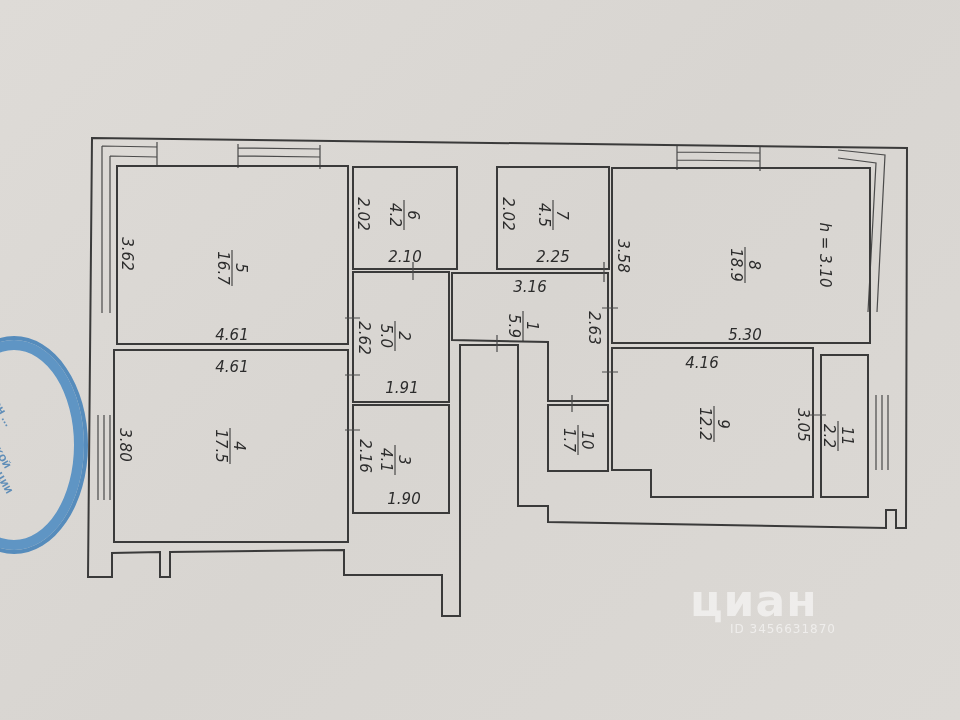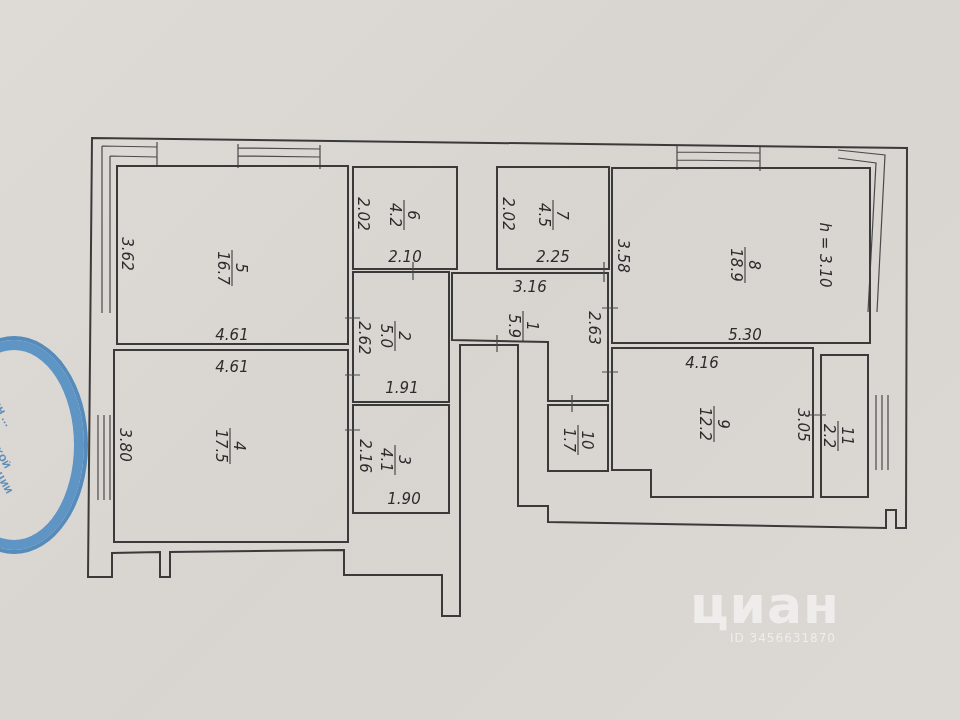--- a/index.html
+++ b/index.html
@@ -35,21 +35,21 @@
       transform:rotate(60deg);
       font-family:"DejaVu Sans", sans-serif;
       font-weight:bold;
       opacity:0.9;
     }
     .wm {
       position:absolute; left:690px; top:575px;
       color:rgba(255,255,255,0.55);
       font-family:"DejaVu Sans", sans-serif;
     }
-    .wm-logo { font-size:52px; font-weight:bold; letter-spacing:1px; }
+    .wm-logo { font-size:44px; font-weight:bold; letter-spacing:1px; }
     .wm-id { font-size:12px; margin-top:-4px; margin-left:40px; letter-spacing:1px; }
   </style>
 </head>
 <body>
 
 <div class="paper"></div>
 
 <svg class="plan" width="960" height="720" viewBox="0 0 960 720">
 
   <path class="wall" d="M92 138 L907 148 L906 528 L896 528 L896 510 L886 510 L886 528 L548 522 L548 506 L518 506 L518 345 L460 345 L460 616 L442 616 L442 575 L344 575 L344 550 L170 552 L170 577 L160 577 L160 552 L112 553 L112 577 L88 577 Z"></path>

